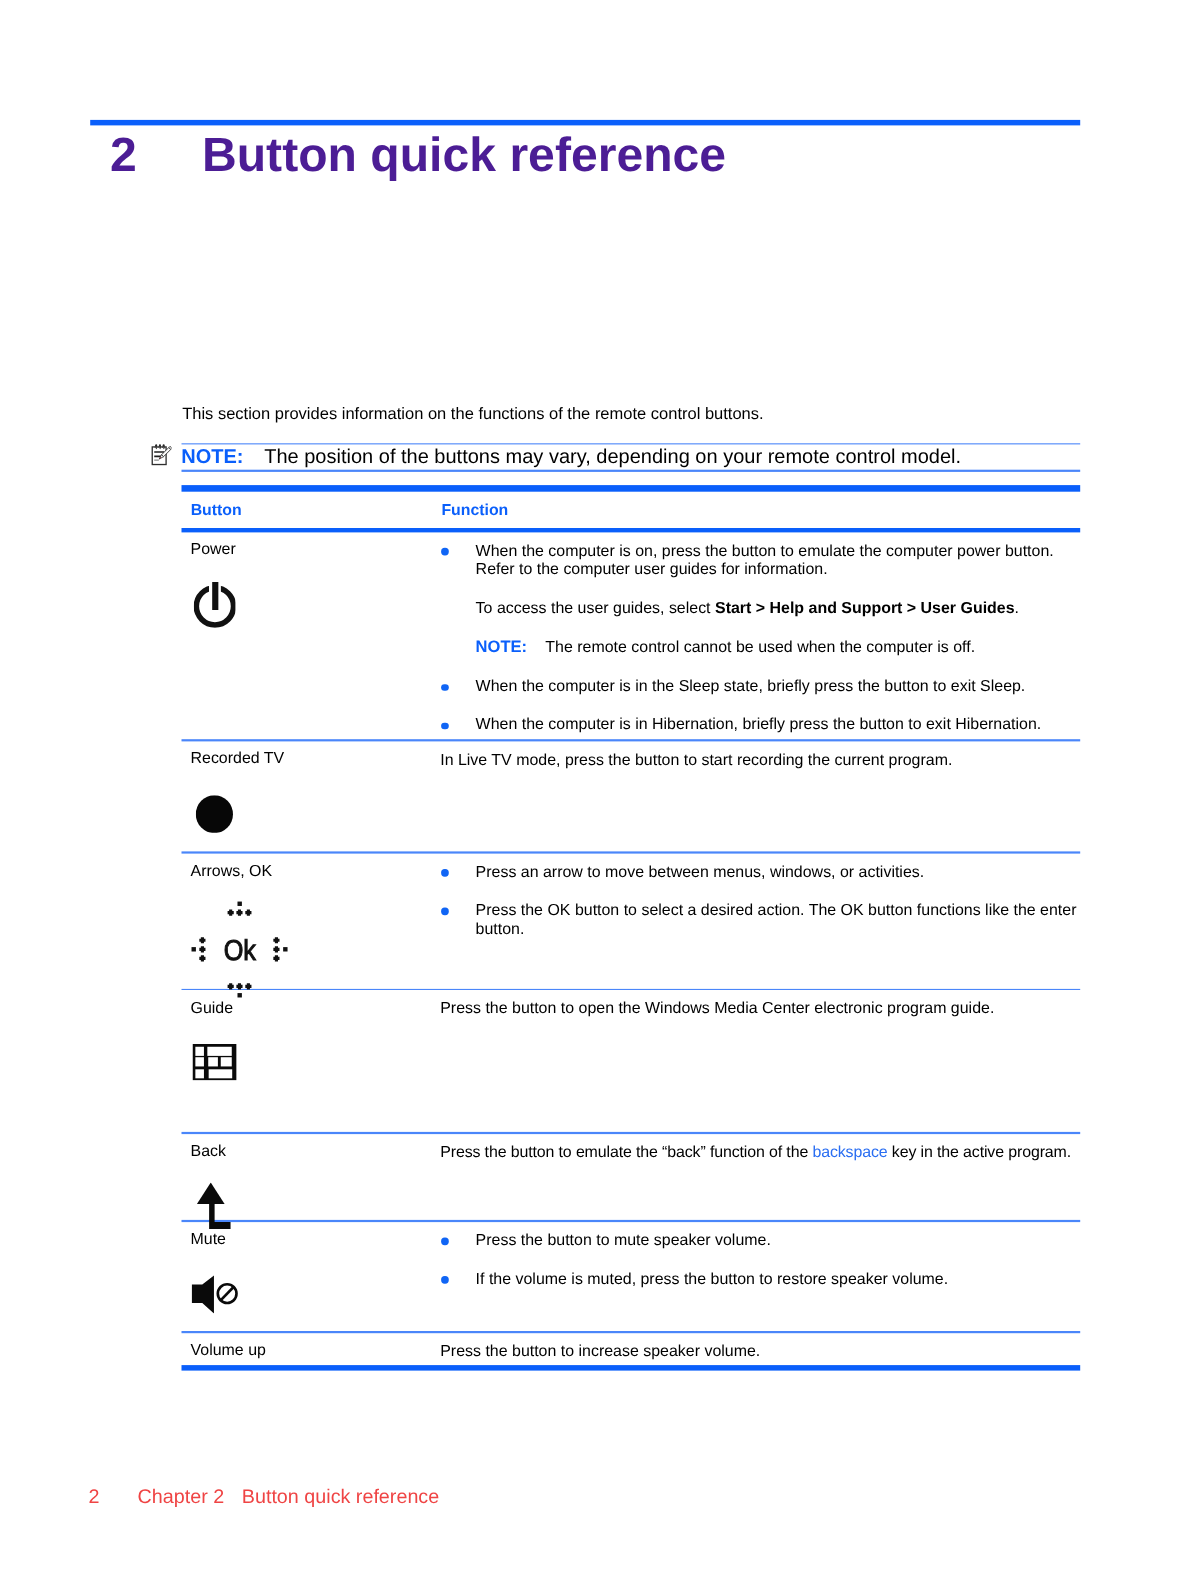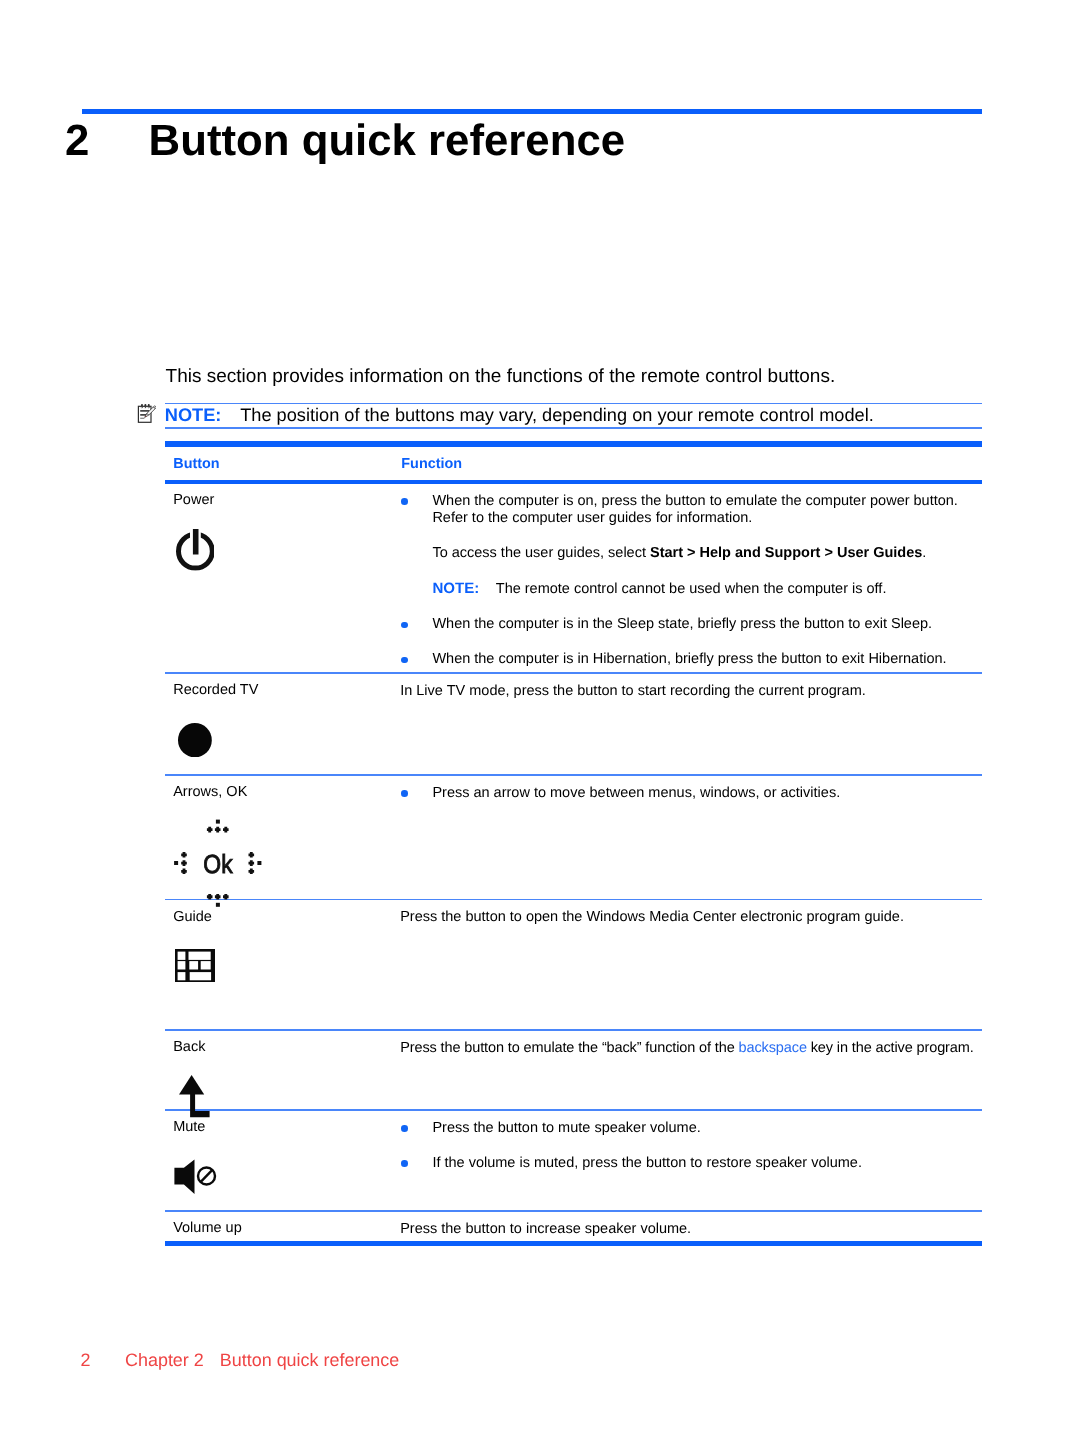--- a/index.html
+++ b/index.html
@@ -12,30 +12,30 @@
     -webkit-font-smoothing:antialiased;
   }
   .page { position:relative; width:1080px; height:1437px; overflow:hidden; }
 
   
   .head-rule {
     position:absolute; left:82px; top:109.3px; width:899.5px; height:4.6px;
     background:#0a5ffb;
   }
   .chapter-head {
-    position:absolute; left:65px; top:119.4px; width:900px;
-    font-size:43.75px; font-weight:bold; color:#000000;
+    position:absolute; left:100px; top:119.4px; width:900px;
+    font-size:43.75px; font-weight:bold; color:#4c1d95;
     line-height:1; white-space:nowrap;
   }
   .chapter-head .num { display:inline-block; width:83.6px; }
 
   
   .intro {
     position:absolute; left:165.6px; top:365.5px; width:840px;
-    font-size:19px; line-height:21px; color:#000;
+    font-size:15px; line-height:21px; color:#000;
     white-space:nowrap;
   }
 
   
   .note-block { position:absolute; left:165px; top:402.6px; width:816.5px; }
   .note-rule { height:1.7px; background:#4a86fa; width:816.5px; }
   .note-body {
     height:23px; position:relative;
     font-size:18.2px; line-height:23px; white-space:nowrap;
   }
@@ -221,20 +221,21 @@
                 <rect x="42.9" y="99.8" width="4" height="4" fill="#111"></rect>
                 <g transform="translate(30.3,70.0) scale(0.877,1)">
                   <text x="0" y="0" font-family="Liberation Sans, sans-serif" font-size="26.2" fill="#111" stroke="#111" stroke-width="0.9">Ok</text>
                 </g>
               </svg>
             </div>
           </div>
           <div class="c2">
             <ul class="b">
               <li><span>Press an arrow to move between menus, windows, or activities.</span></li>
+              <li><span>Press the OK button to select a desired action. The OK button functions like the enter button.</span></li>
             </ul>
           </div>
         </div>
         <div class="rule-thin"></div>
         <div class="row r3">
           <div class="c1">
             <div class="blabel">Guide</div>
             <div class="icon-cell">
               <svg class="ico" viewBox="0 0 40.2 33.3" width="40.2" height="33.3">
                 <rect x="0" y="0" width="40.2" height="33.3" fill="#0a0a0a"></rect>

